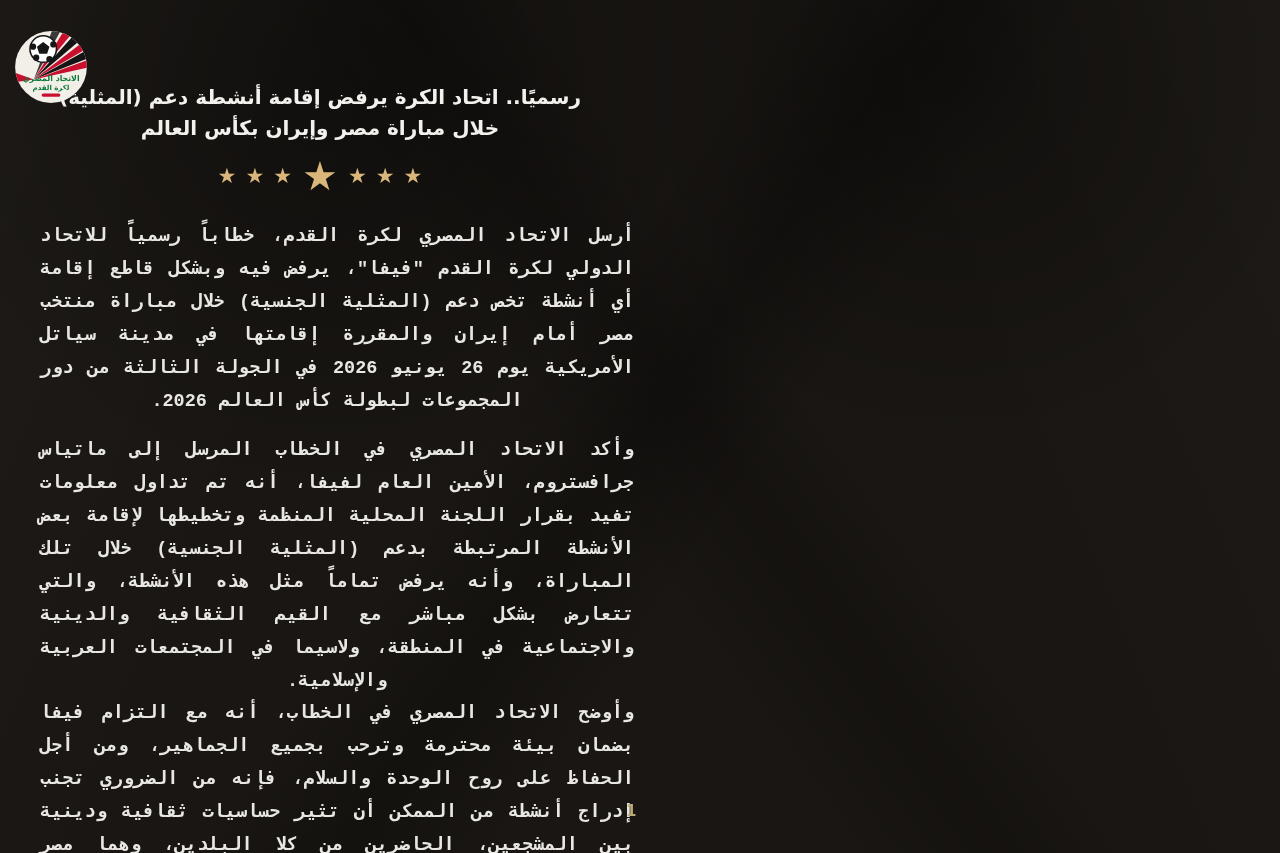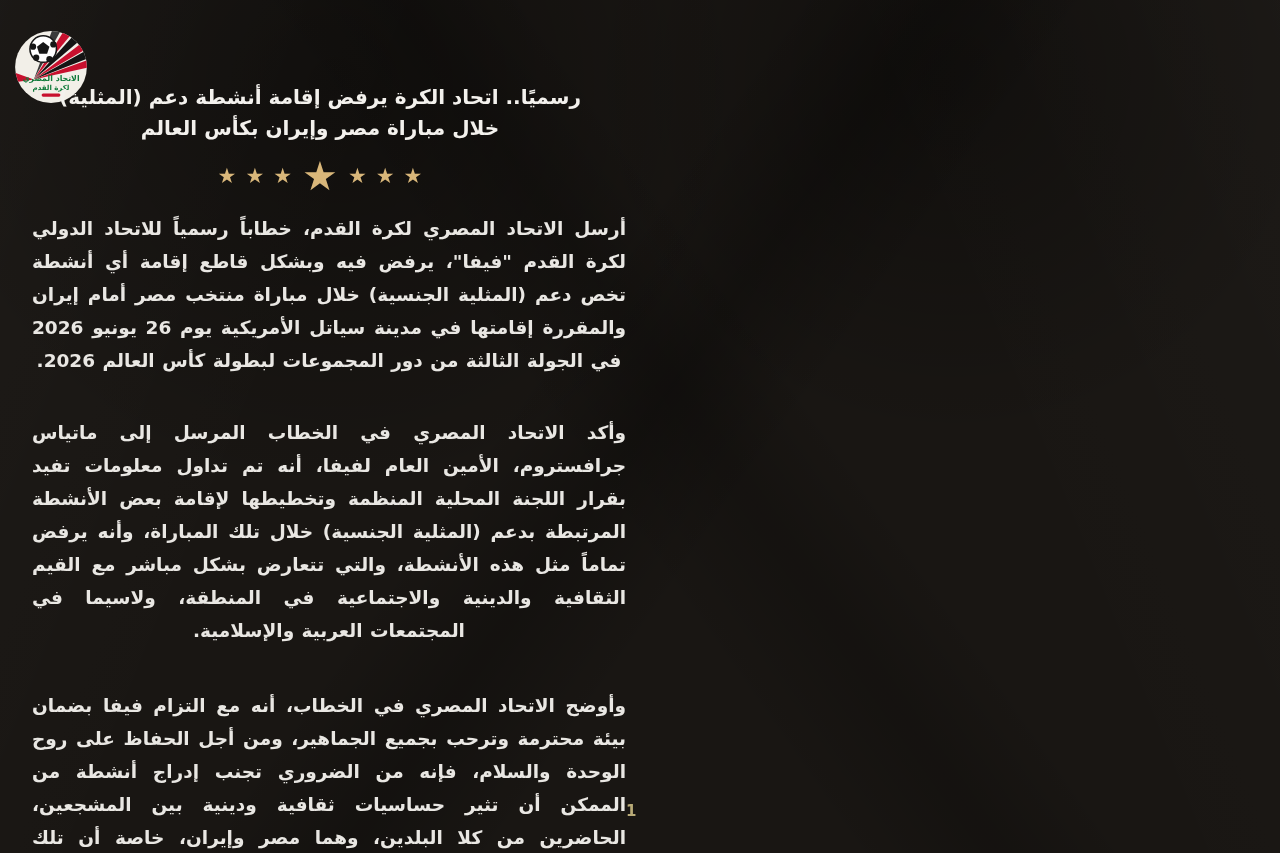--- a/index.html
+++ b/index.html
@@ -39,30 +39,31 @@
 
   .stars{
     position:absolute;display:flex;align-items:center;justify-content:center;
     gap:9px;width:300px;height:48px;
   }
   .stars-left{left:170px;top:152px;}
   .star{color:#d9b77a;font-size:21px;line-height:1;}
   .star.big{font-size:40px;margin:0 1px;}
 
   .para{
-    position:absolute;margin:8px;
+    position:absolute;margin:16px;
     direction:rtl;
     text-align:justify;text-align-last:center;
     color:#e9e7e3;font-weight:bold;
     font-size:18.5px;line-height:33px;
     word-spacing:1px;
+    font-family:Liberation Mono, monospace;
   }
   .page-left .para{left:24px;width:594px;}
   .pl-1{top:204px;}
-  .pl-2{top:408px;}
+  .pl-2{top:418px;}
   .pl-3{top:681px;}
 
   .pagenum{position:absolute;font-weight:bold;}
   .pagenum-1{left:626px;top:802px;font-size:15px;color:#b9ab77;}
 </style>
 </head>
 <body>
 
 <div class="canvas">
   <div class="bg-sheen"></div>

